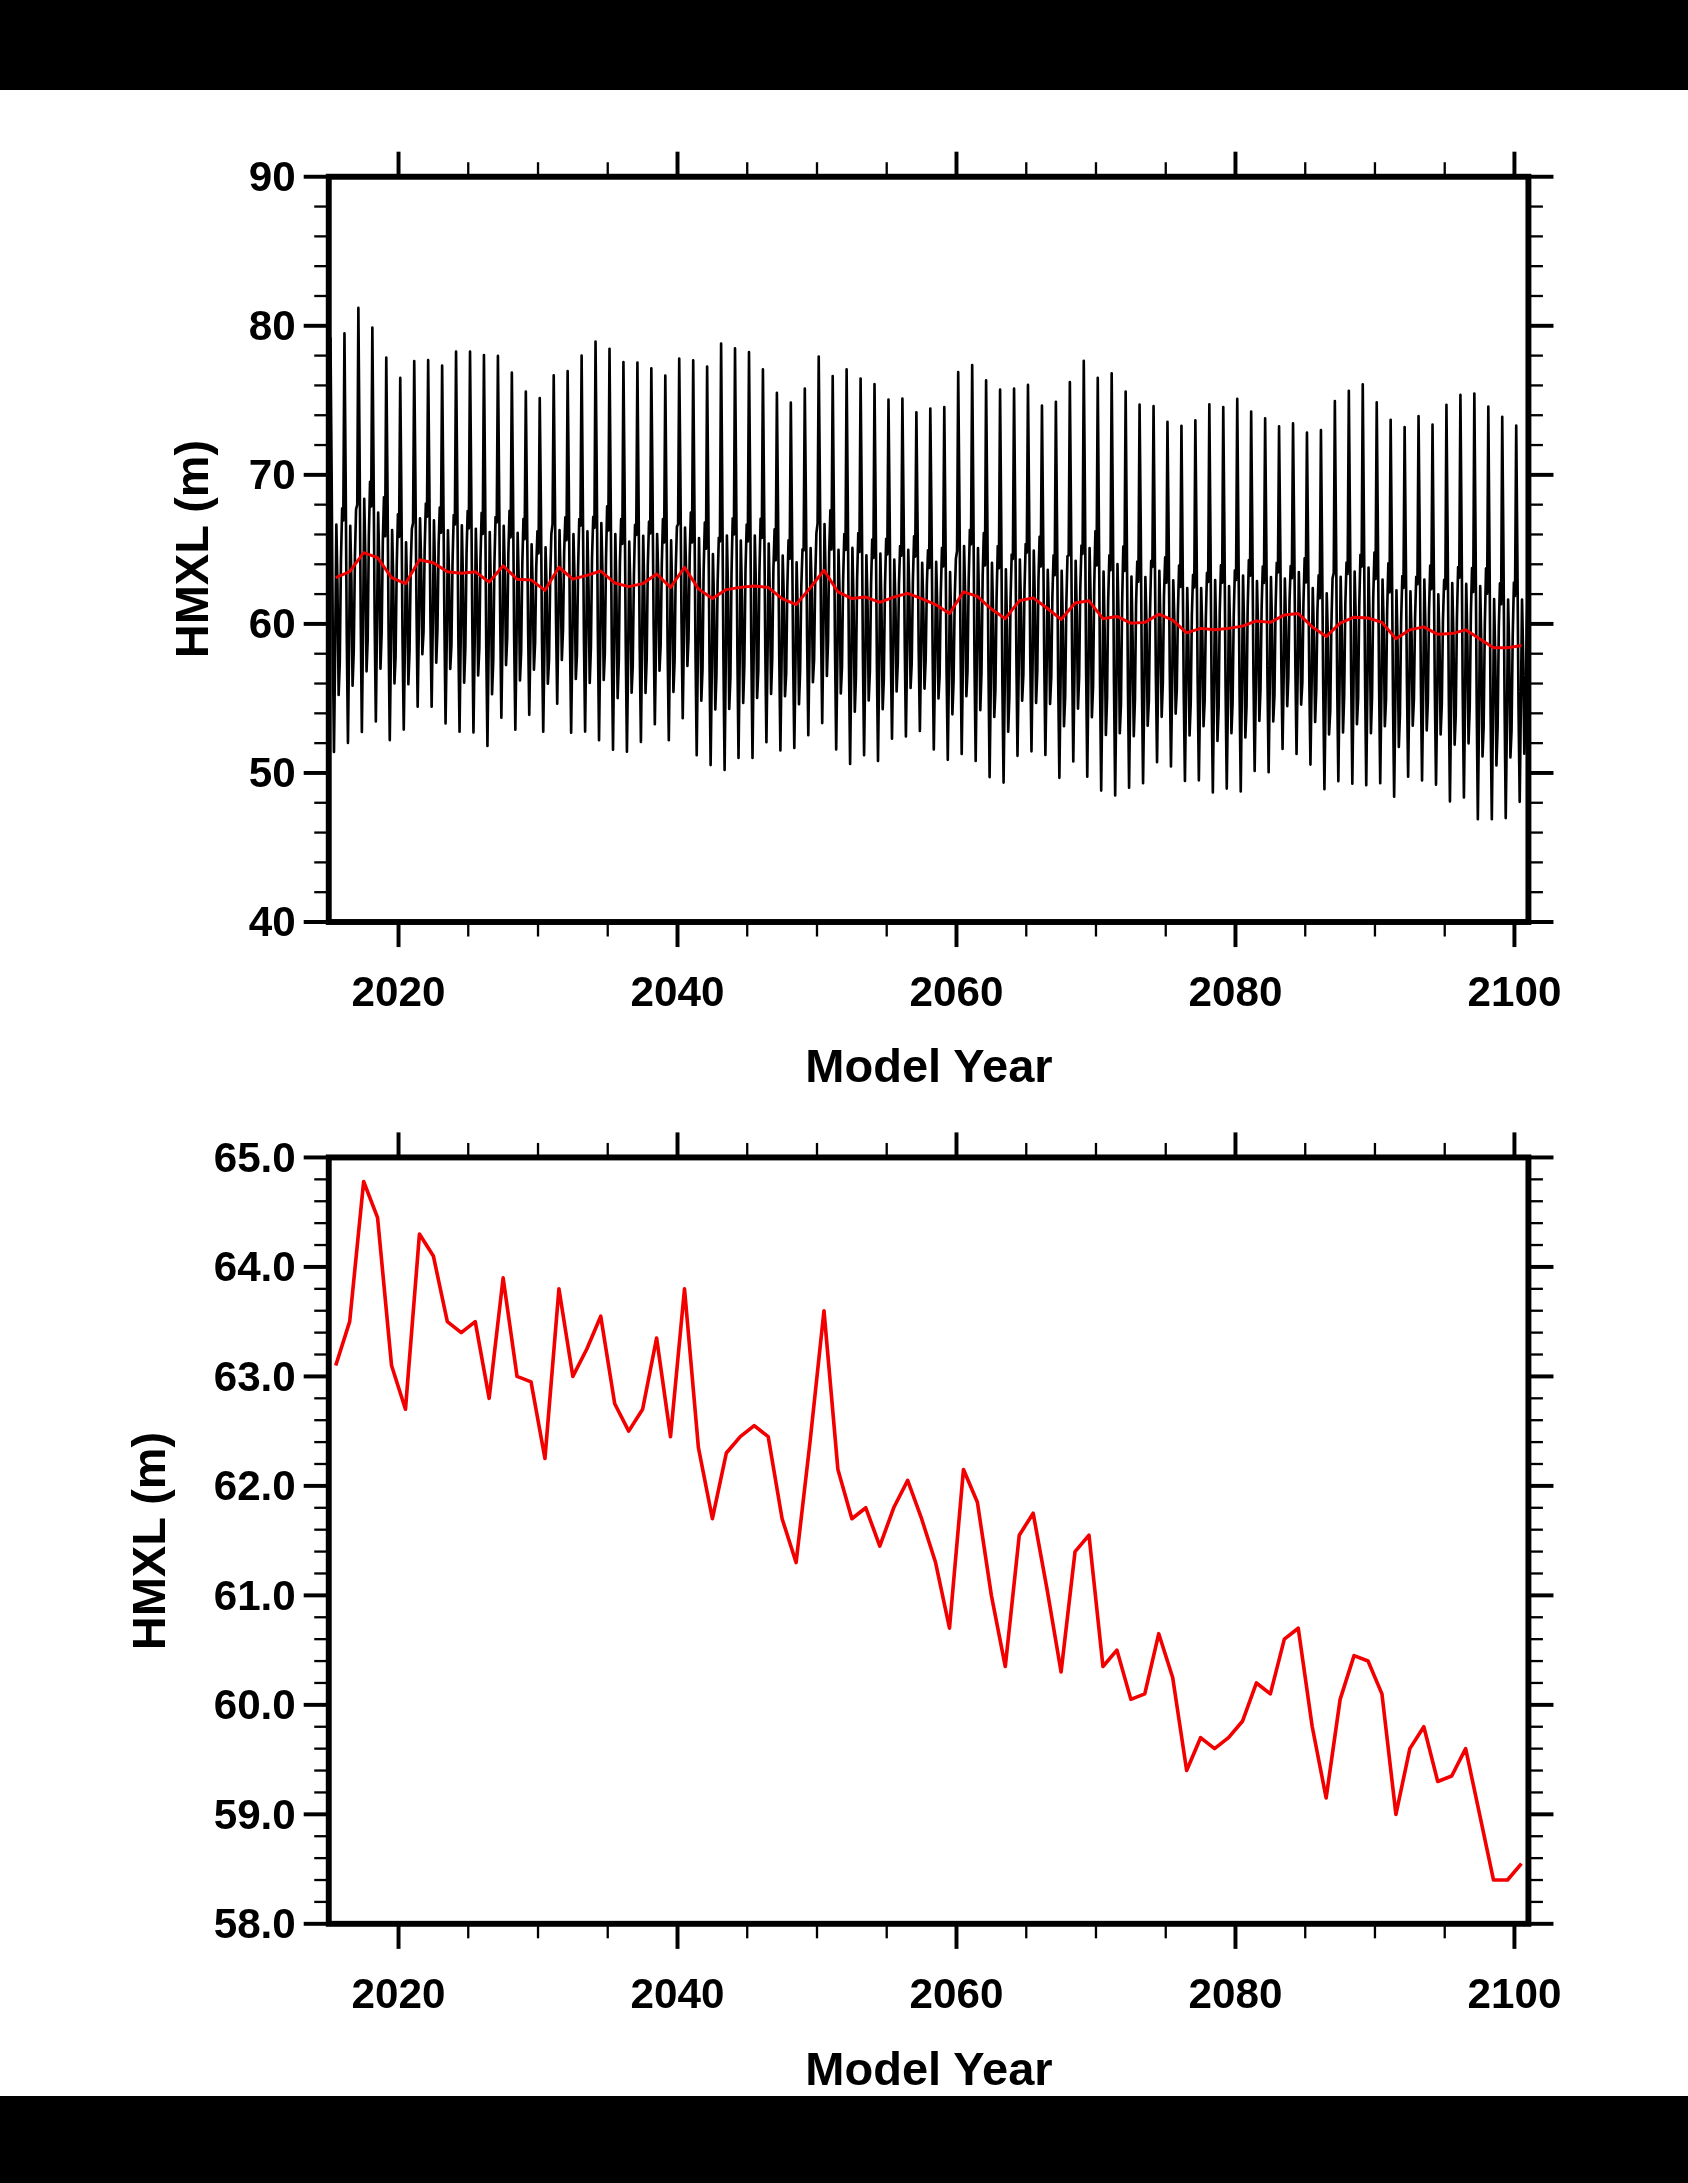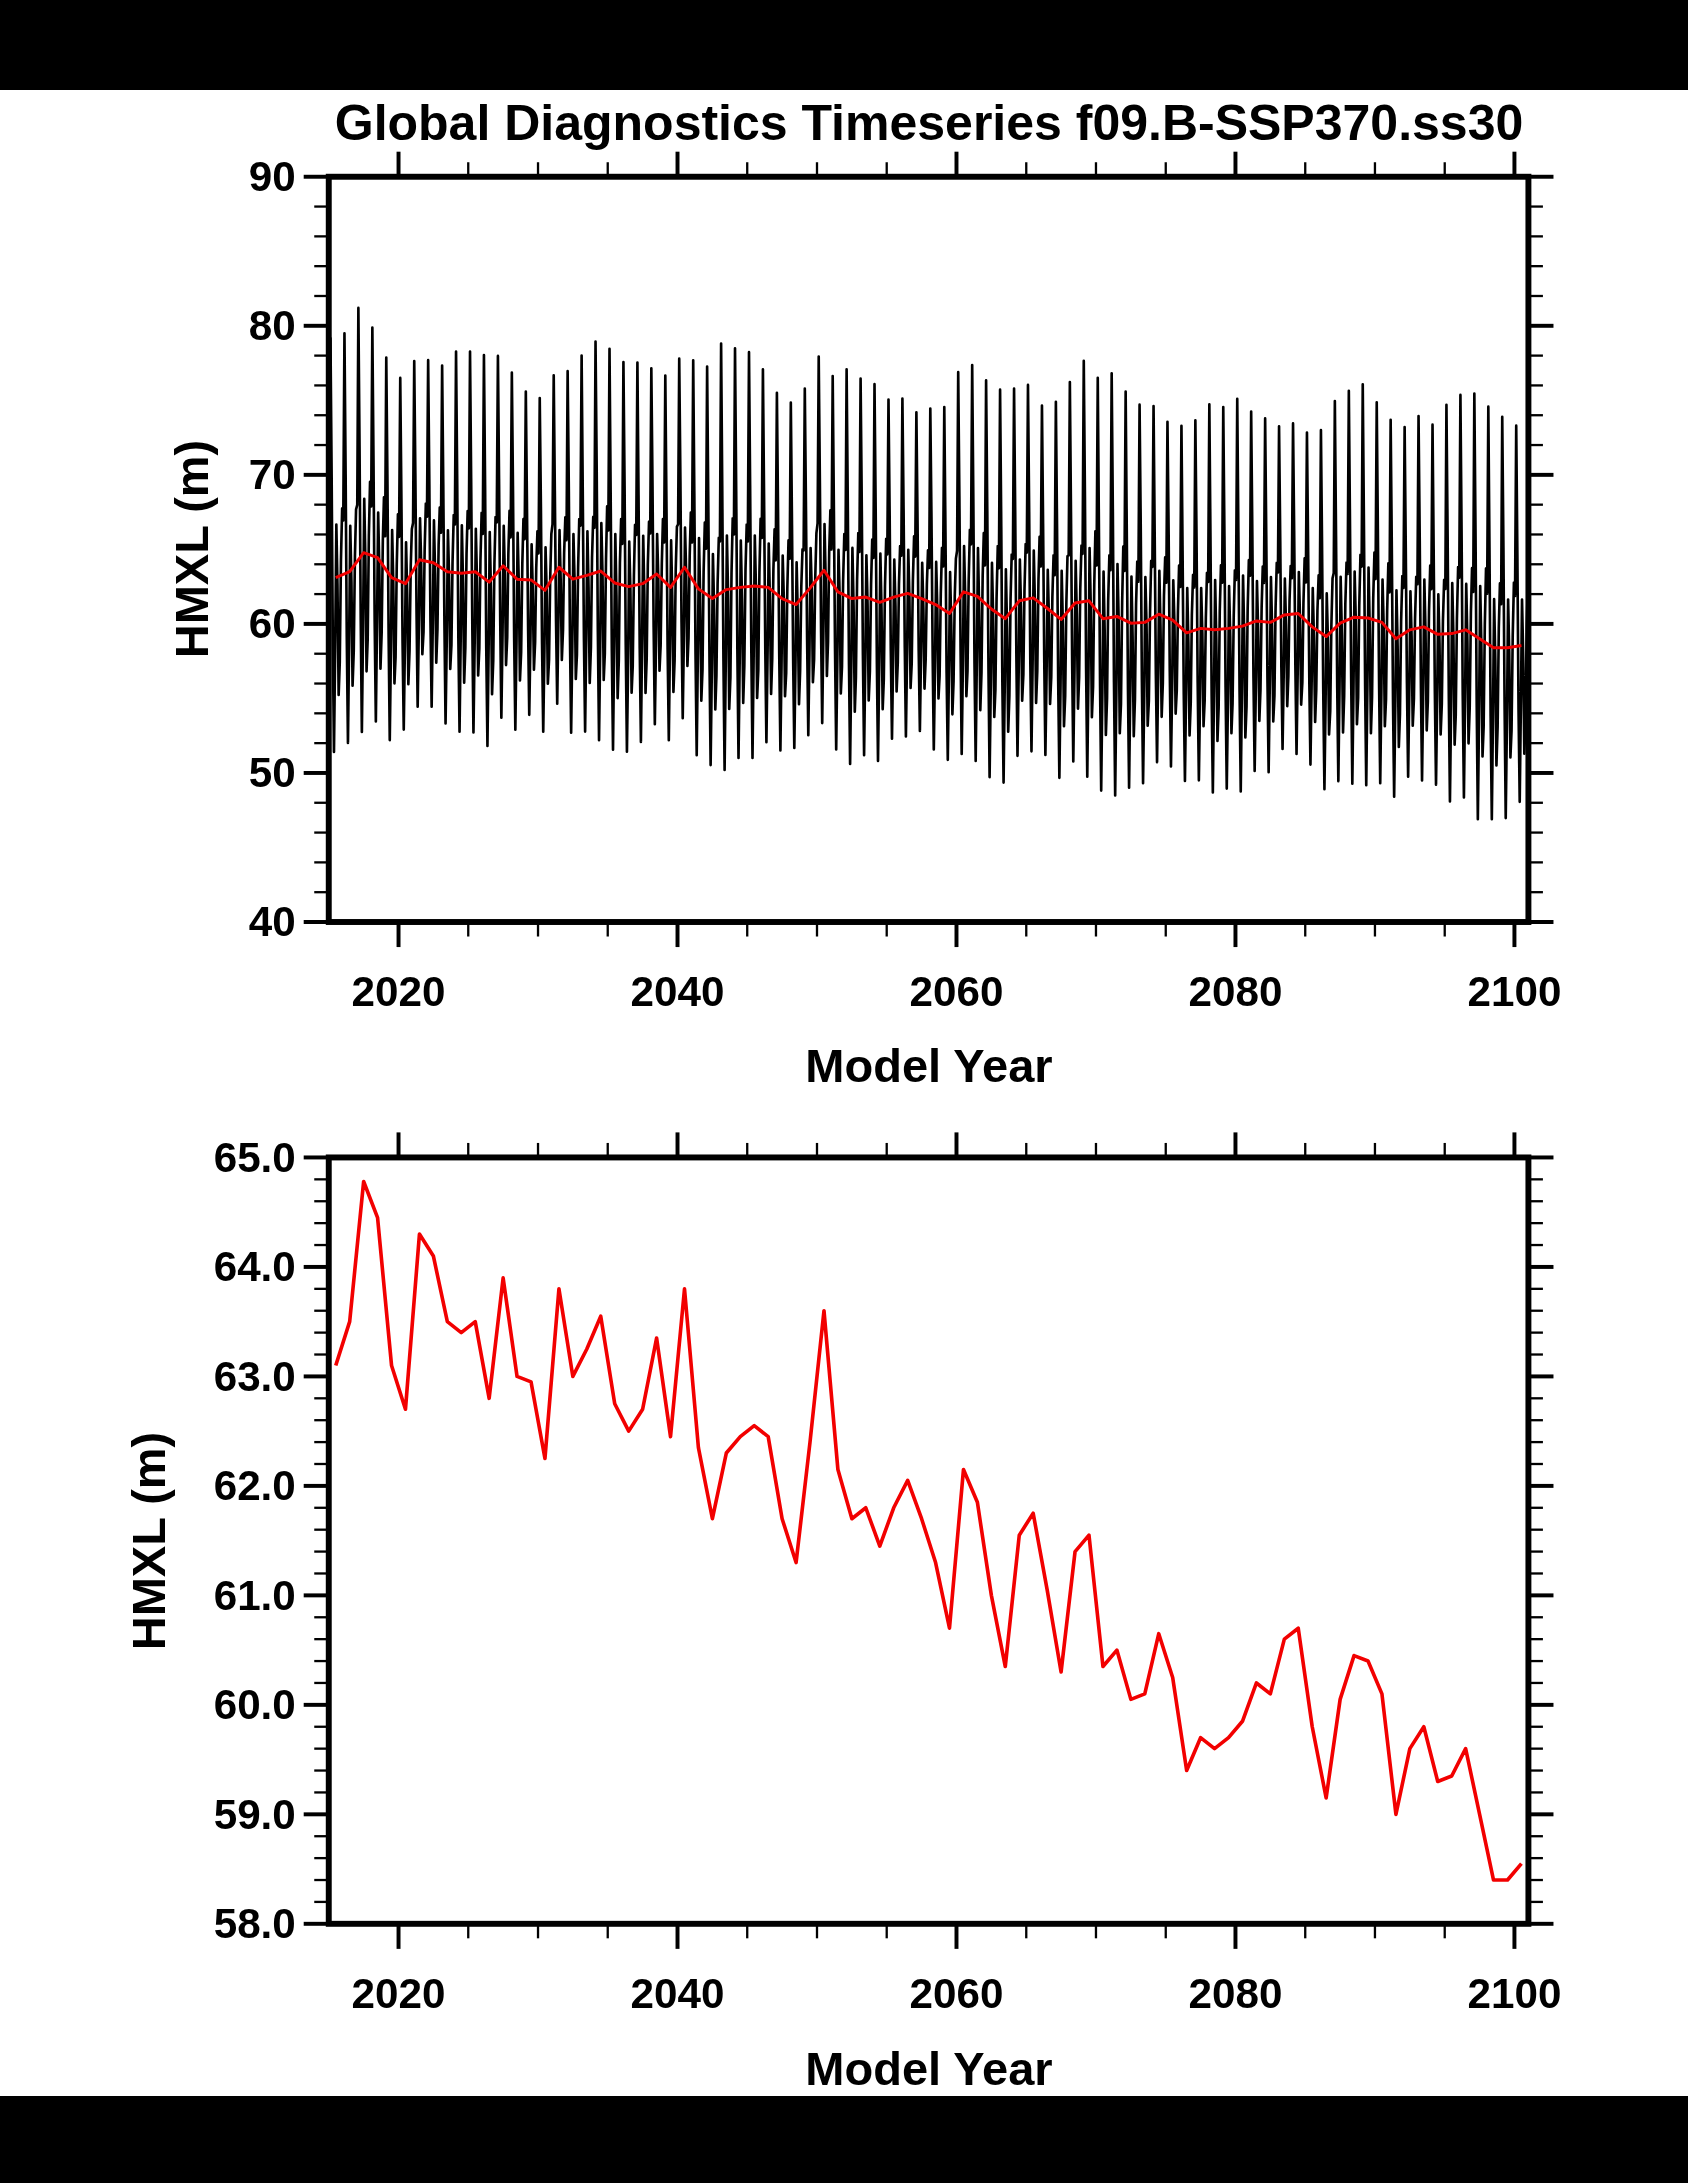--- a/index.html
+++ b/index.html
@@ -247,21 +247,20 @@
       <line x1="498.0" y1="1921.0" x2="460.0" y2="1921.0" stroke="#000000" stroke-width="6"></line>
       <line x1="2317.0" y1="1921.0" x2="2355.0" y2="1921.0" stroke="#000000" stroke-width="6"></line>
       <text x="448.0" y="1921.0" text-anchor="end" dominant-baseline="central" fill="#000000" font-family="&quot;Liberation Sans&quot;, sans-serif" font-size="64" font-weight="bold">64.0</text>
       <line x1="498.0" y1="1755.0" x2="460.0" y2="1755.0" stroke="#000000" stroke-width="6"></line>
       <line x1="2317.0" y1="1755.0" x2="2355.0" y2="1755.0" stroke="#000000" stroke-width="6"></line>
       <text x="448.0" y="1755.0" text-anchor="end" dominant-baseline="central" fill="#000000" font-family="&quot;Liberation Sans&quot;, sans-serif" font-size="64" font-weight="bold">65.0</text>
       <rect x="498" y="1755" width="1819" height="1162" fill="none" stroke="#000000" stroke-width="9"></rect>
       <path d="M508.6 2070.4L529.7 2004.0L550.9 1791.5L572.0 1846.3L593.2 2070.4L614.3 2136.8L635.5 1871.2L656.6 1904.4L677.8 2004.0L698.9 2020.6L720.1 2004.0L741.2 2120.2L762.4 1937.6L783.5 2087.0L804.7 2095.3L825.8 2211.5L847.0 1954.2L868.1 2087.0L889.3 2045.5L910.4 1995.7L931.6 2128.5L952.8 2170.0L973.9 2136.8L995.1 2028.9L1016.2 2178.3L1037.4 1954.2L1058.5 2194.9L1079.7 2302.8L1100.8 2203.2L1122.0 2178.3L1143.1 2161.7L1164.3 2178.3L1185.4 2302.8L1206.6 2369.2L1227.7 2186.6L1248.9 1987.4L1270.0 2228.1L1291.2 2302.8L1312.3 2286.2L1333.5 2344.3L1354.6 2286.2L1375.8 2244.7L1396.9 2302.8L1418.1 2369.2L1439.2 2468.8L1460.4 2228.1L1481.5 2277.9L1502.7 2419.0L1523.8 2526.9L1545.0 2327.7L1566.1 2294.5L1587.3 2410.7L1608.4 2535.2L1629.6 2352.6L1650.7 2327.7L1671.9 2526.9L1693.0 2502.0L1714.2 2576.7L1735.3 2568.4L1756.5 2477.1L1777.6 2543.5L1798.8 2684.6L1819.9 2634.8L1841.1 2651.4L1862.3 2634.8L1883.4 2609.9L1904.6 2551.8L1925.7 2568.4L1946.9 2485.4L1968.0 2468.8L1989.2 2618.2L2010.3 2726.1L2031.5 2576.7L2052.6 2510.3L2073.8 2518.6L2094.9 2568.4L2116.1 2751.0L2137.2 2651.4L2158.4 2618.2L2179.5 2701.2L2200.7 2692.9L2221.8 2651.4L2243.0 2751.0L2264.1 2850.6L2285.3 2850.6L2306.4 2825.7" fill="none" stroke="#f20000" stroke-width="5.5" stroke-linejoin="round"></path>
     </svg>
 
-  <div class="chart-text fig-title">Global Diagnostics Timeseries f09.B-SSP370.ss30</div>
 
   <div class="chart-text axis-title rot" id="ytitle-top">HMXL (m)</div>
   <div class="chart-text axis-title" id="xtitle-top">Model Year</div>
 
   <div class="chart-text axis-title rot" id="ytitle-bottom">HMXL (m)</div>
   <div class="chart-text axis-title" id="xtitle-bottom">Model Year</div>
 </div>
 
 
 </body></html>

